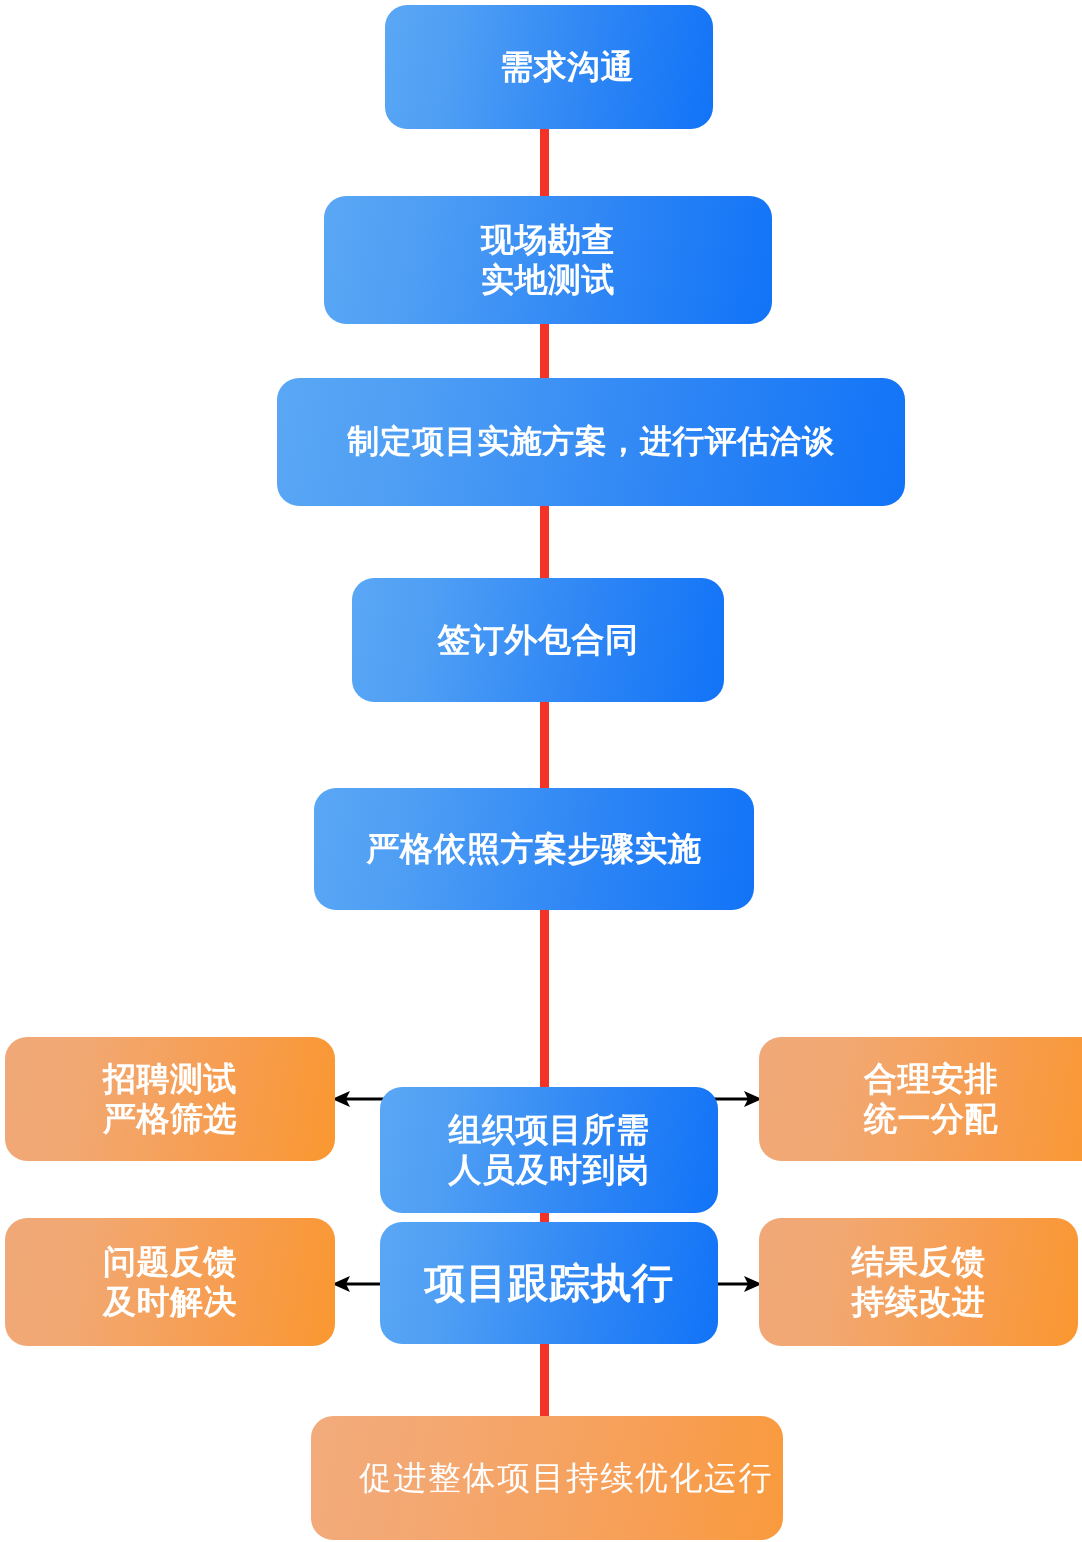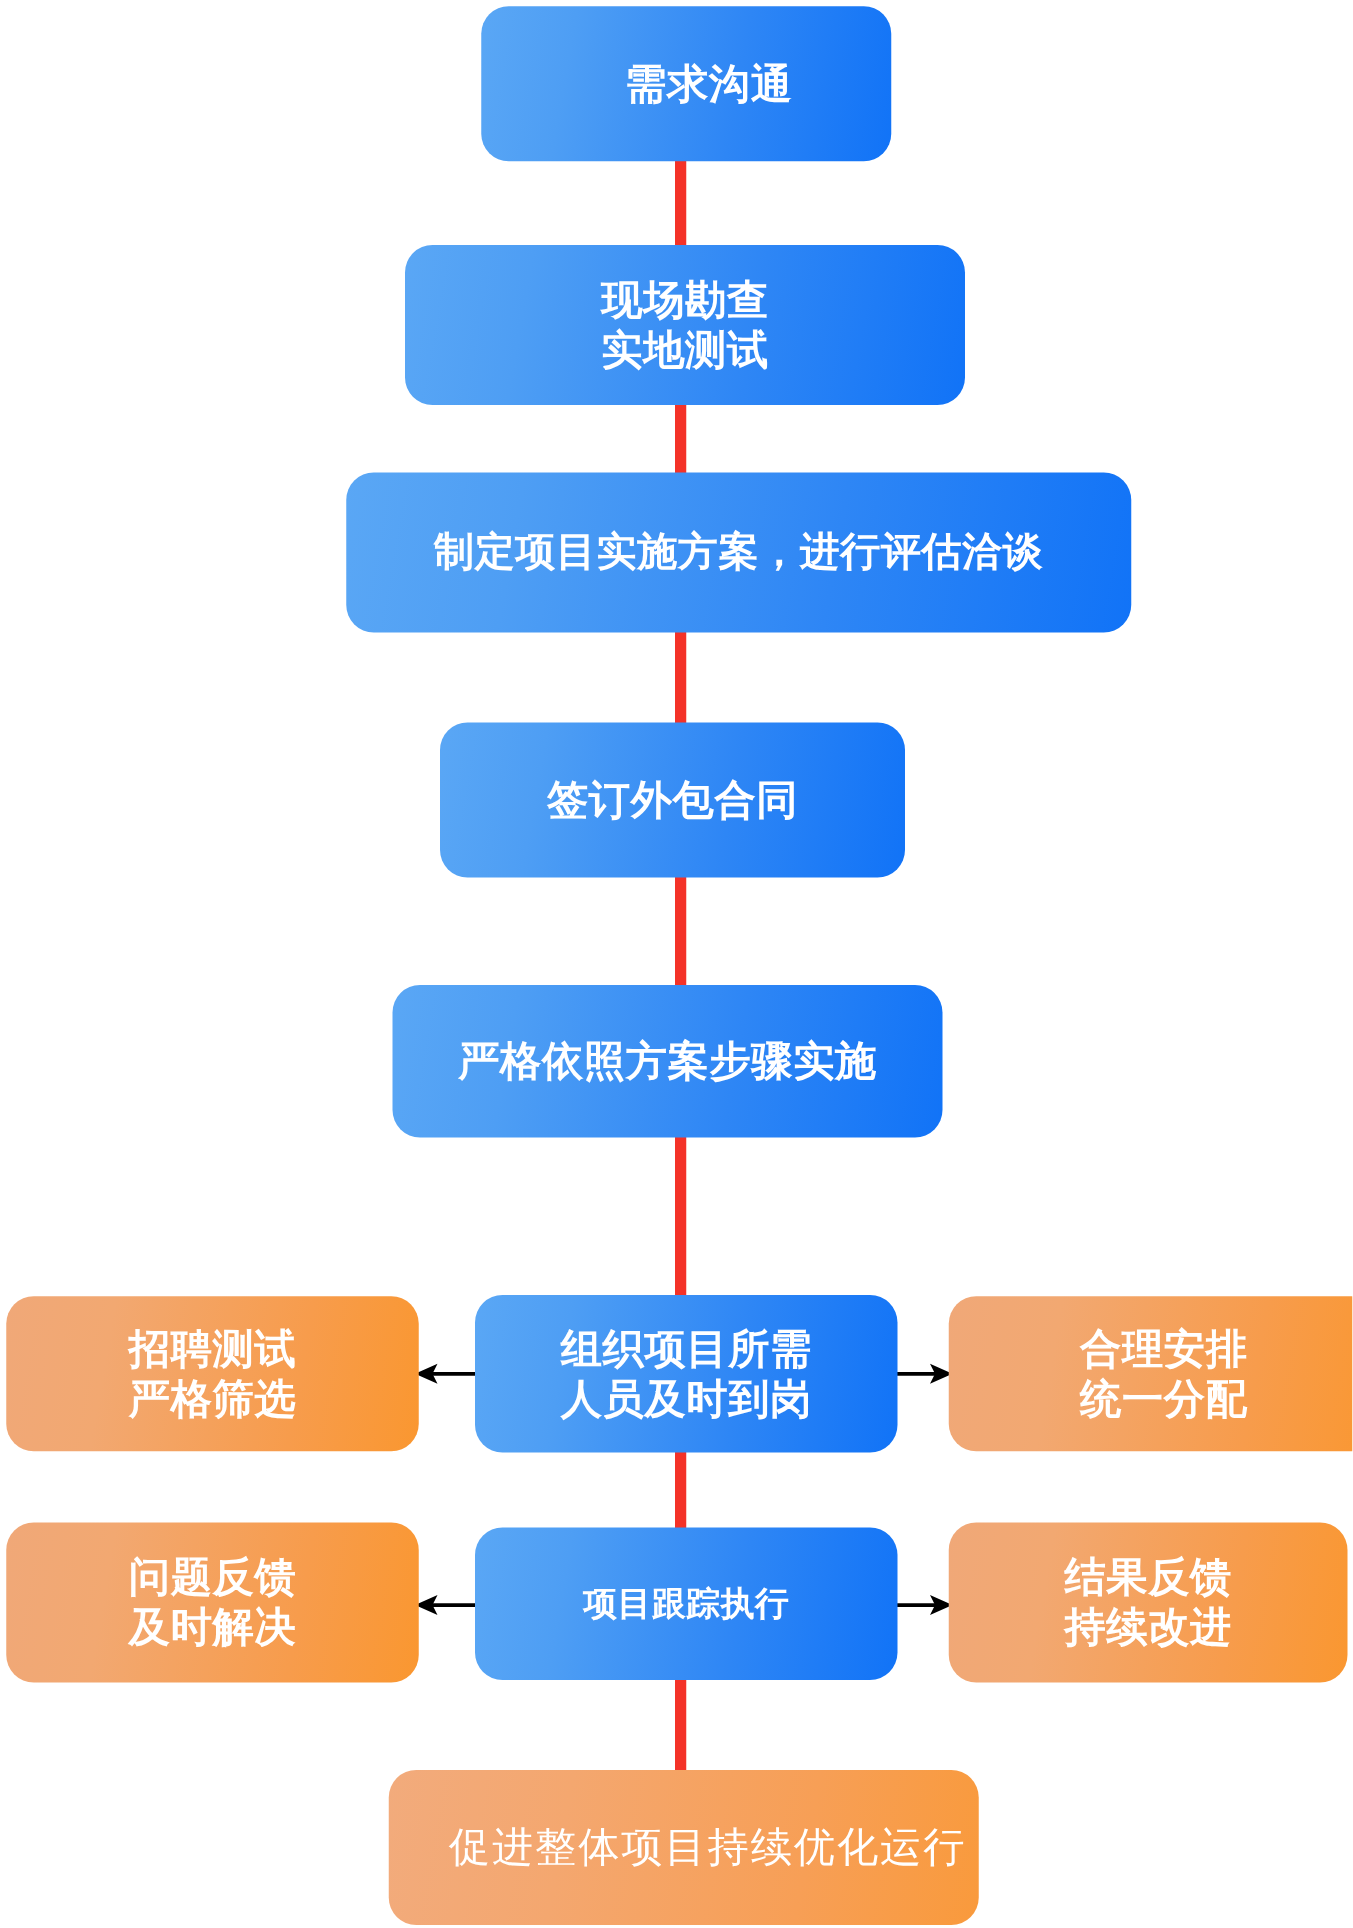--- a/index.html
+++ b/index.html
@@ -90,21 +90,21 @@
 
   <div class="node blue" style="left:314px; top:788px; width:440px; height:122px; font-size:33px;">
     <span class="lbl">严格依照方案步骤实施</span>
   </div>
 
   <div class="node orange" style="left:5px; top:1037px; width:330px; height:124px; font-size:33px;">
     <span class="lbl">招聘测试
 严格筛选</span>
   </div>
 
-  <div class="node blue" style="left:380px; top:1036px; width:338px; height:126px; font-size:33px;">
+  <div class="node blue" style="left:380px; top:1087px; width:338px; height:126px; font-size:33px;">
     <span class="lbl">组织项目所需
 人员及时到岗</span>
   </div>
 
   <div class="node orange" style="left:759px; top:1037px; width:344px; height:124px; font-size:33px;">
     <span class="lbl">合理安排
 统一分配</span>
   </div>
 
   <div class="arrow" style="left:330px; top:1087px; width:56px;">
@@ -119,21 +119,21 @@
       <line x1="0" y1="12" x2="36" y2="12" stroke="#000000" stroke-width="3"></line>
       <polygon points="48,12 30,4 34,12 30,20" fill="#000000"></polygon>
     </svg>
   </div>
 
   <div class="node orange" style="left:5px; top:1218px; width:330px; height:128px; font-size:33px;">
     <span class="lbl">问题反馈
 及时解决</span>
   </div>
 
-  <div class="node blue" style="left:380px; top:1222px; width:338px; height:122px; font-size:27px;">
+  <div class="node blue" style="left:380px; top:1222px; width:338px; height:122px; font-size:41px;">
     <span class="lbl">项目跟踪执行</span>
   </div>
 
   <div class="node orange" style="left:759px; top:1218px; width:319px; height:128px; font-size:33px;">
     <span class="lbl">结果反馈
 持续改进</span>
   </div>
 
   <div class="arrow" style="left:330px; top:1272px; width:56px;">
     <svg width="56" height="24" viewBox="0 0 56 24">

